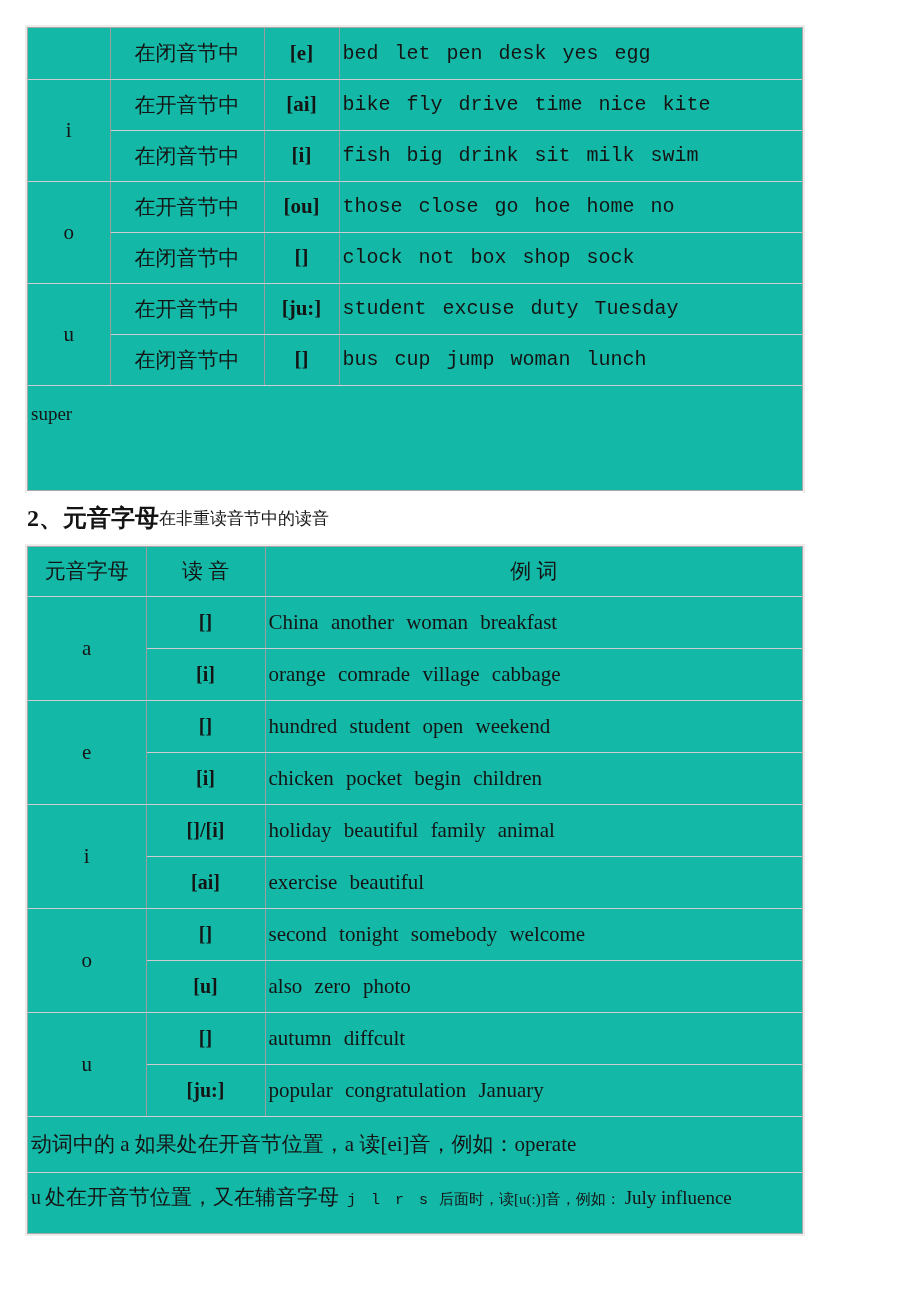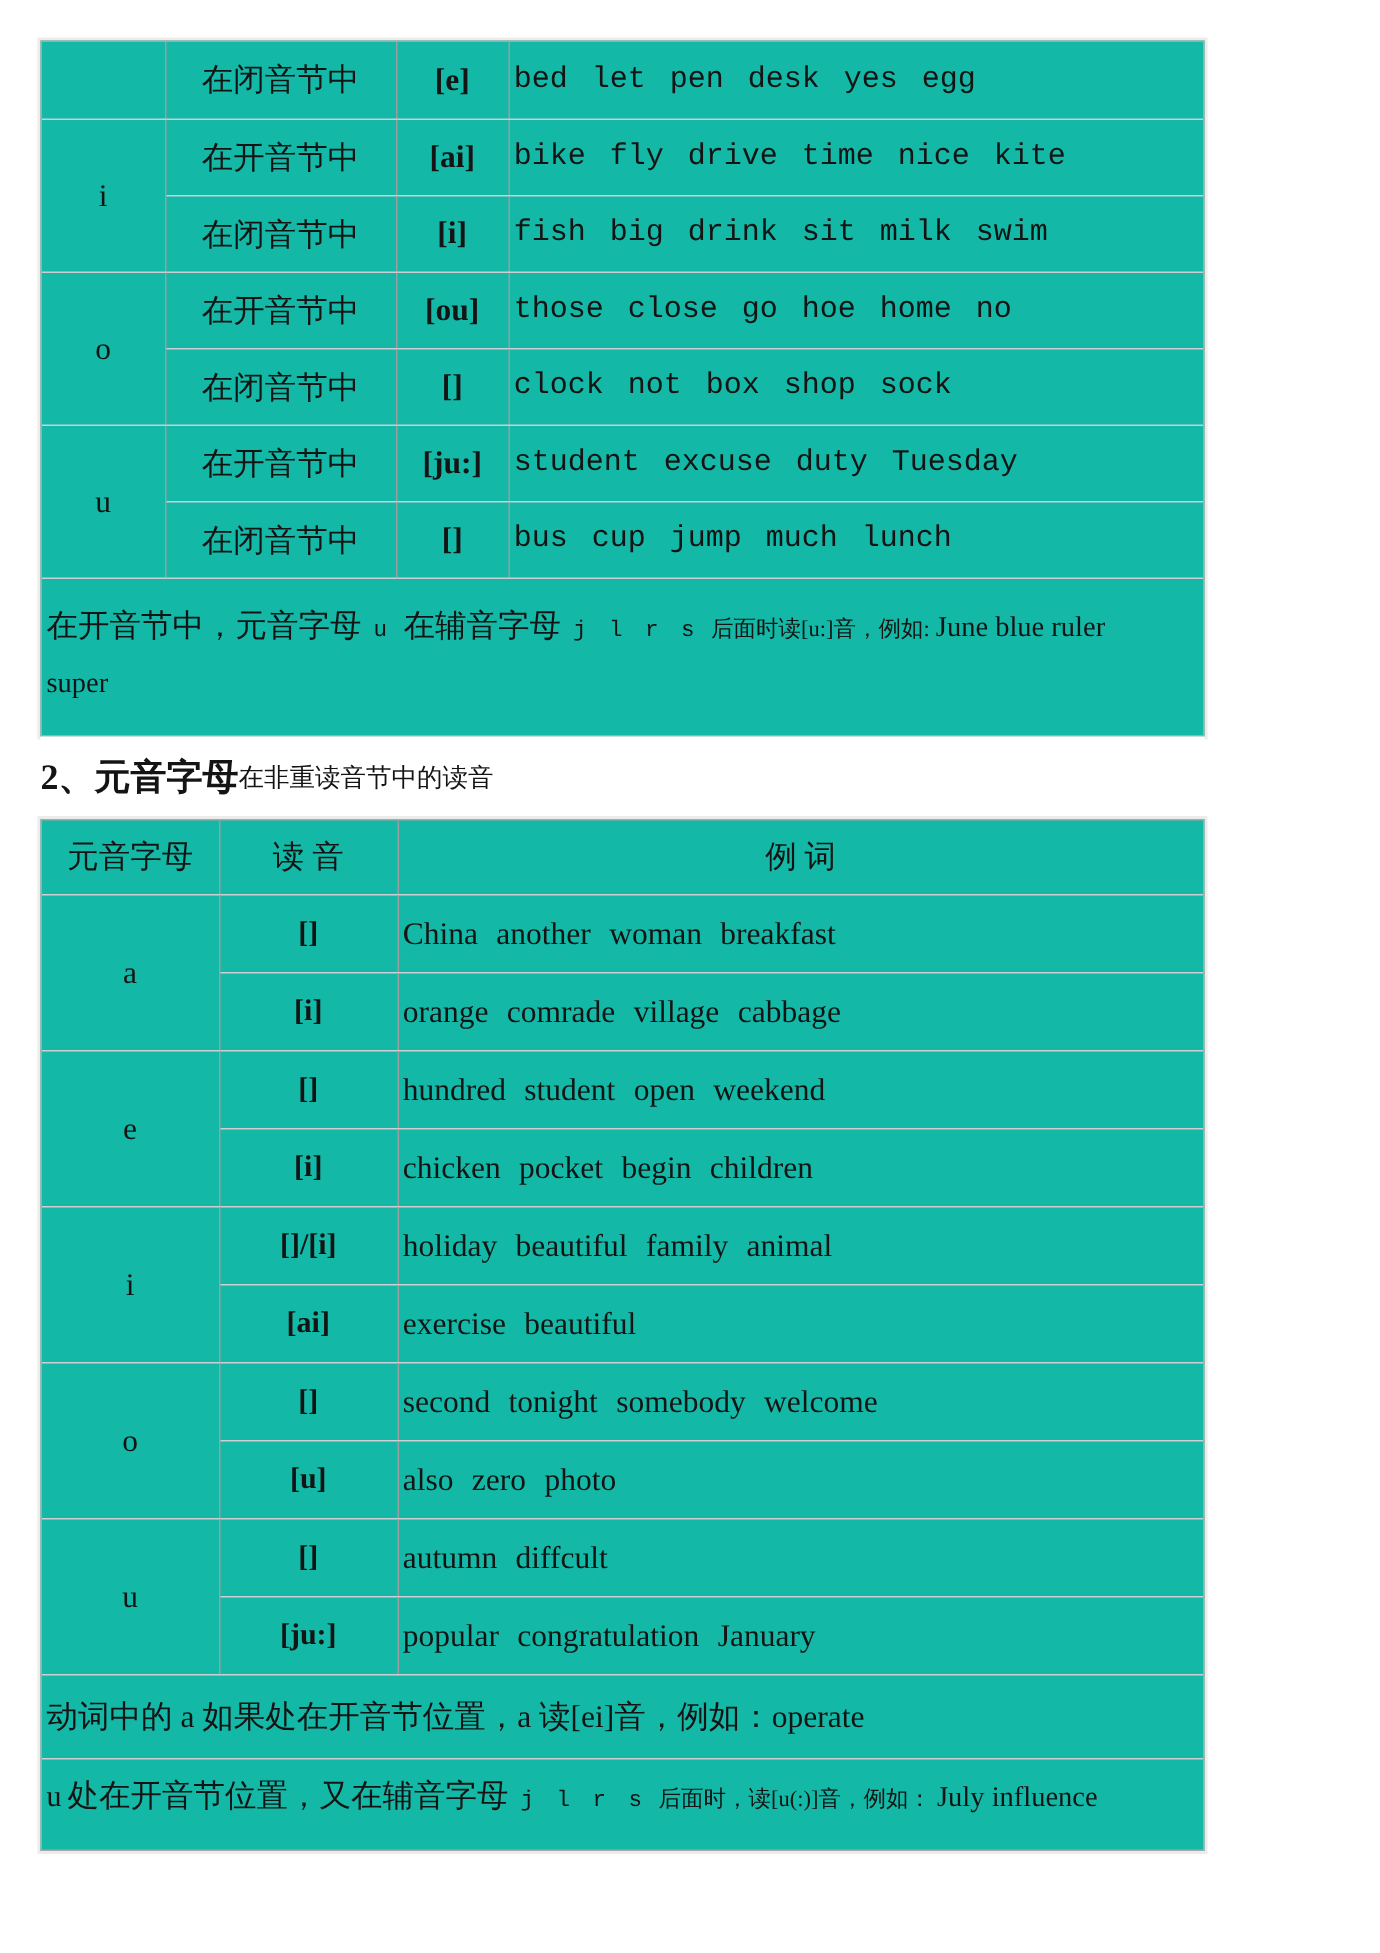--- a/index.html
+++ b/index.html
@@ -118,28 +118,25 @@
       </tr>
       <tr>
         <td class="c-vowel" rowspan="2">u</td>
         <td class="c-ctx">在开音节中</td>
         <td class="c-ph">[ju:]</td>
         <td class="c-ex">student excuse duty Tuesday</td>
       </tr>
       <tr>
         <td class="c-ctx">在闭音节中</td>
         <td class="c-ph">[]</td>
-        <td class="c-ex">bus cup jump much lunch</td>
+        <td class="c-ex">bus cup jump woman lunch</td>
       </tr>
     </tbody>
       </table>
     <div class="note1">
-      <div class="note-line l1">
-        <span class="cjk-lg">在开音节中，元音字母</span><span class="lat-sm">u</span><span class="cjk-lg">在辅音字母</span><span class="lat-sm">j l r s</span><span class="cjk-sm">后面时读[u:]音，例如:</span> <span class="serif-md">June blue ruler</span>
-      </div>
       <div class="note-line l2">
         <span>super</span>
       </div>
     </div>
   </div>
 
   <div class="heading-band">
     <span class="heading-bold">2、元音字母</span>
       <span class="heading-rest">在非重读音节中的读音</span>
   </div>

